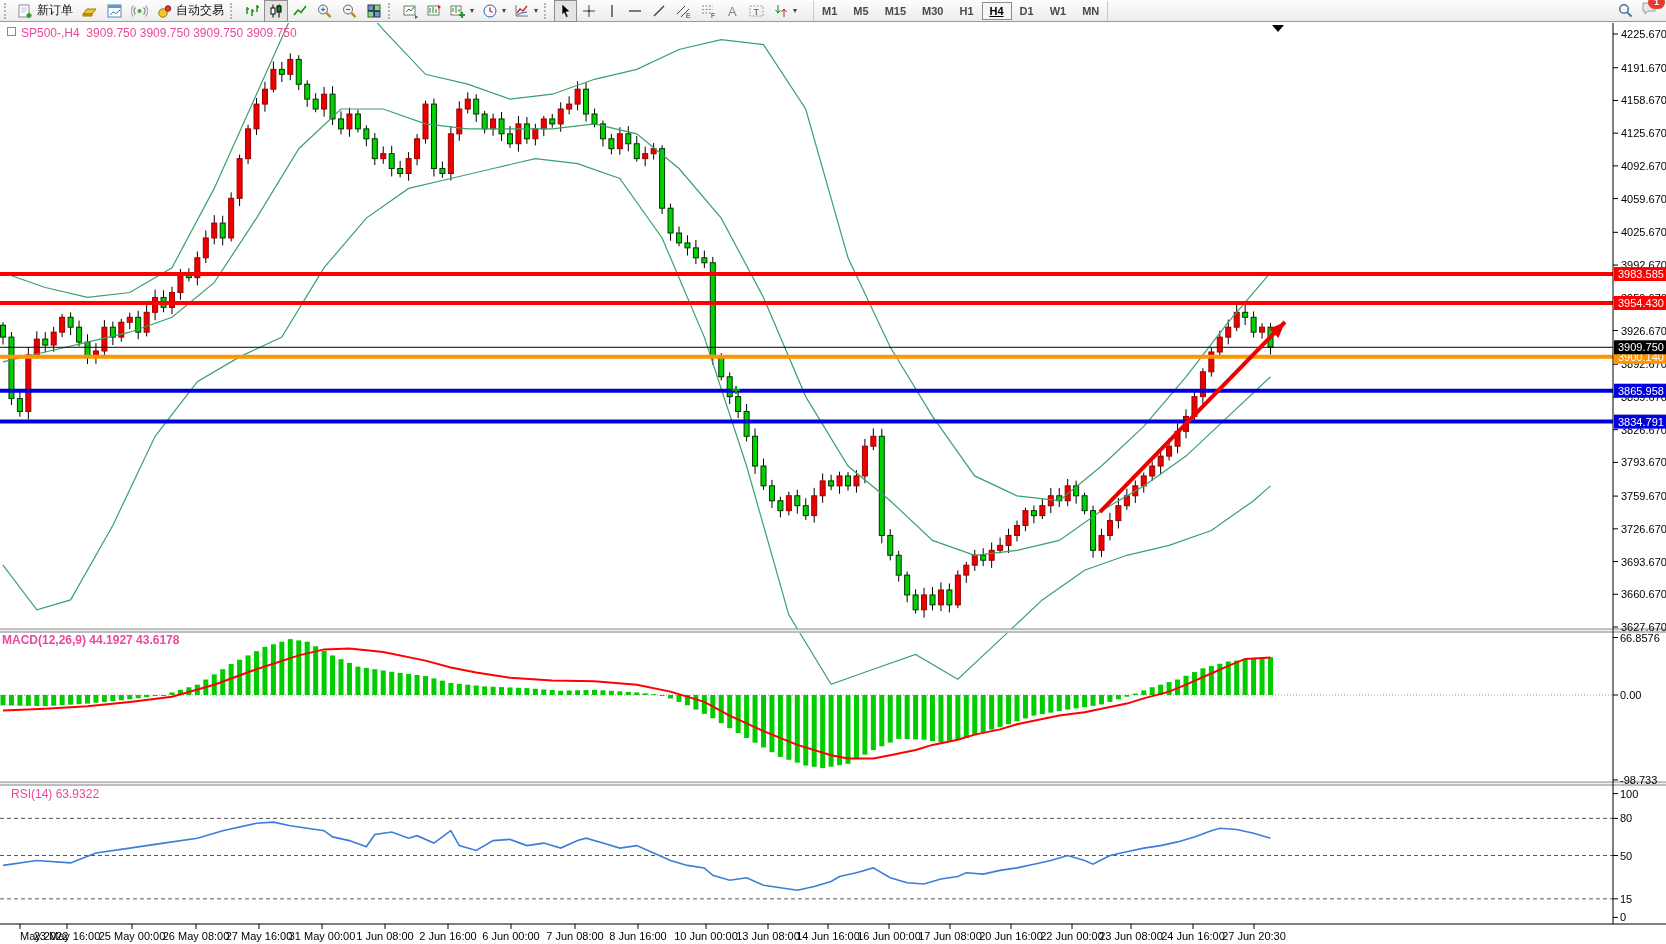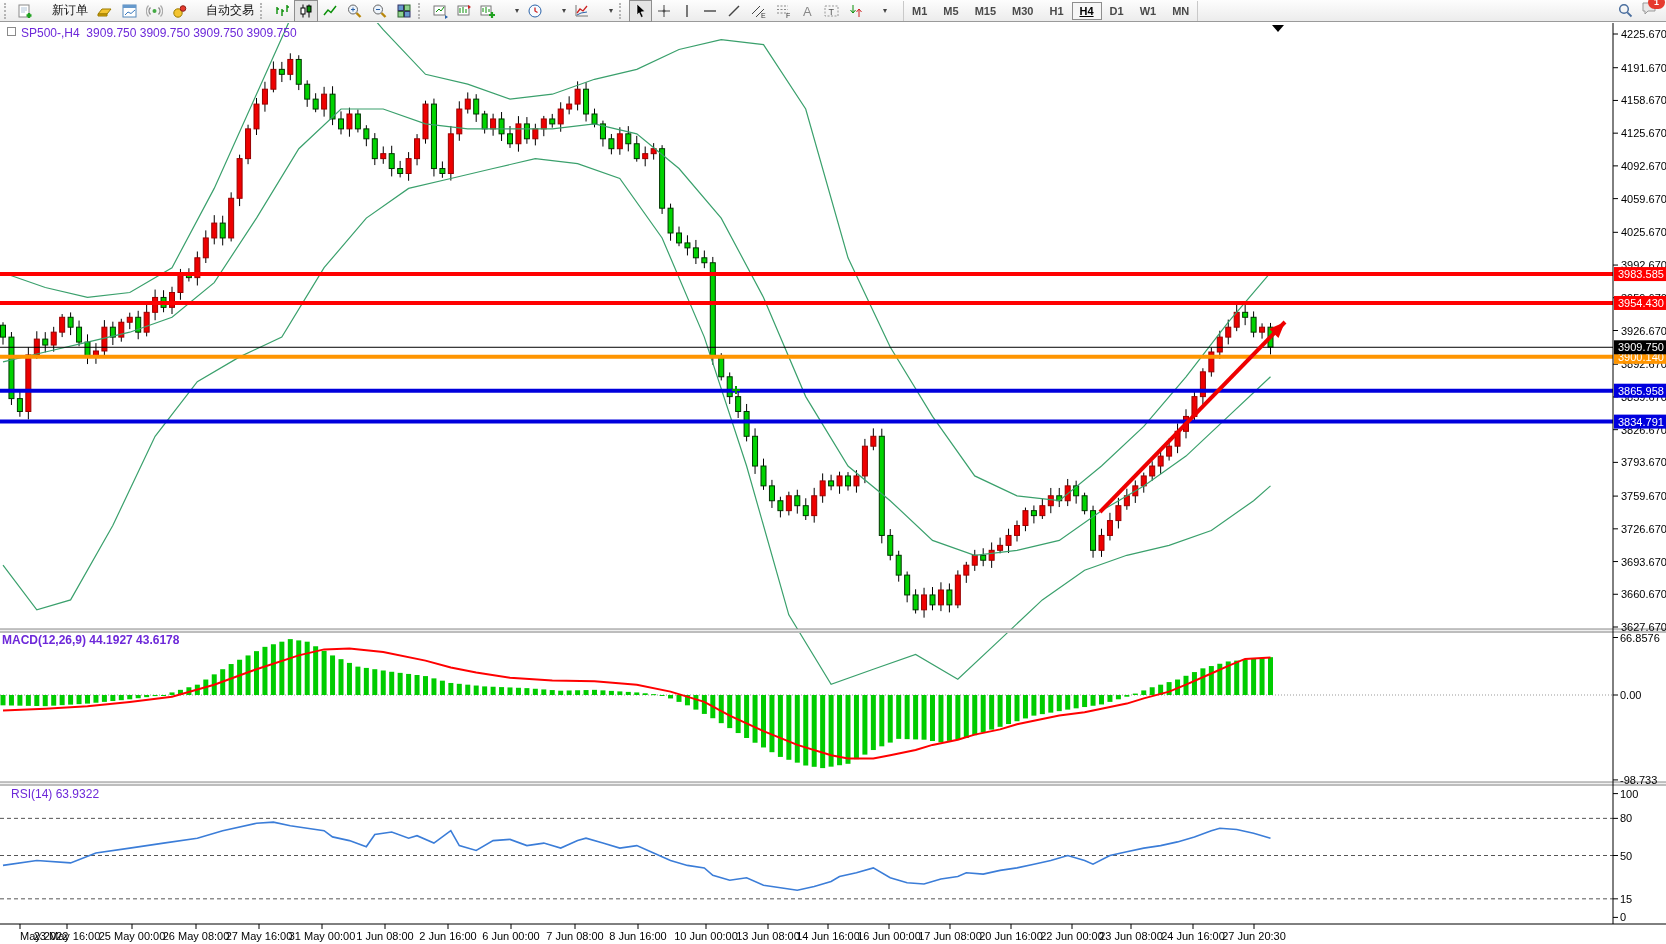--- a/index.html
+++ b/index.html
@@ -3,39 +3,39 @@
 <meta charset="utf-8">
 <style>
   html,body{margin:0;padding:0;background:#fff;}
   #app{position:relative;width:1666px;height:944px;background:#fff;overflow:hidden;
        font-family:"Liberation Sans",sans-serif;}
   
   #toolbar{position:absolute;top:0;left:0;width:1666px;height:22px;
     background:linear-gradient(#fdfdfd,#ececec);border-bottom:1px solid #9a9a9a;
     display:flex;align-items:center;padding:0 2px;box-sizing:border-box;}
   .tb-grip{width:4px;height:16px;border-left:2px dotted #b5b5b5;margin:0 4px 0 2px;}
-  .tbtn{height:20px;display:flex;align-items:center;gap:18px;padding:0 3px;
+  .tbtn{height:20px;display:flex;align-items:center;gap:3px;padding:0 3px;
     border:1px solid transparent;background:transparent;font:12px "Liberation Sans",sans-serif;
     color:#111;cursor:default;}
   .tbtn svg{display:block;}
   .pressed{background:#e4e4e4;border:1px solid #8e8e8e;}
   .caret{font-size:8px;color:#444;margin-left:1px;}
   #tf-bar{display:flex;align-items:center;height:20px;border-left:1px solid #c9c9c9;
     border-right:1px solid #c9c9c9;margin-left:12px;}
   .tf{font:bold 11px "Liberation Sans",sans-serif;color:#4a4a4a;padding:2px 7px;
     border:1px solid transparent;}
   .tf.active{background:#f6f6f6;border:1px solid #8e8e8e;color:#000;text-decoration:underline;}
   #tb-right{margin-left:auto;display:flex;align-items:center;gap:8px;padding-right:6px;}
   #chat-badge{position:absolute;top:-5px;right:-7px;background:#e63a2e;color:#fff;
     border-radius:8px;min-width:13px;height:13px;font:bold 9px/13px "Liberation Sans",sans-serif;
     text-align:center;padding:0 2px;}
   
   #chart-area{position:absolute;top:23px;left:0;width:1666px;height:921px;background:#fff;}
   #chart-svg{position:absolute;top:0;left:0;}
-  .ovl{position:absolute;color:#6d28d9;font:12px "Liberation Sans",sans-serif;white-space:pre;}
+  .ovl{position:absolute;color:#ec4899;font:12px "Liberation Sans",sans-serif;white-space:pre;}
   #chart-title{top:3px;left:7px;}
   #title-glyph{display:inline-block;width:7px;height:7px;border:1px solid #8a8a8a;
     margin-right:5px;vertical-align:1px;}
   #macd-label{top:610px;left:2px;font-weight:bold;}
   #rsi-label{top:764px;left:11px;}
 </style>
 </head>
 <body>
 
 <div id="app">

